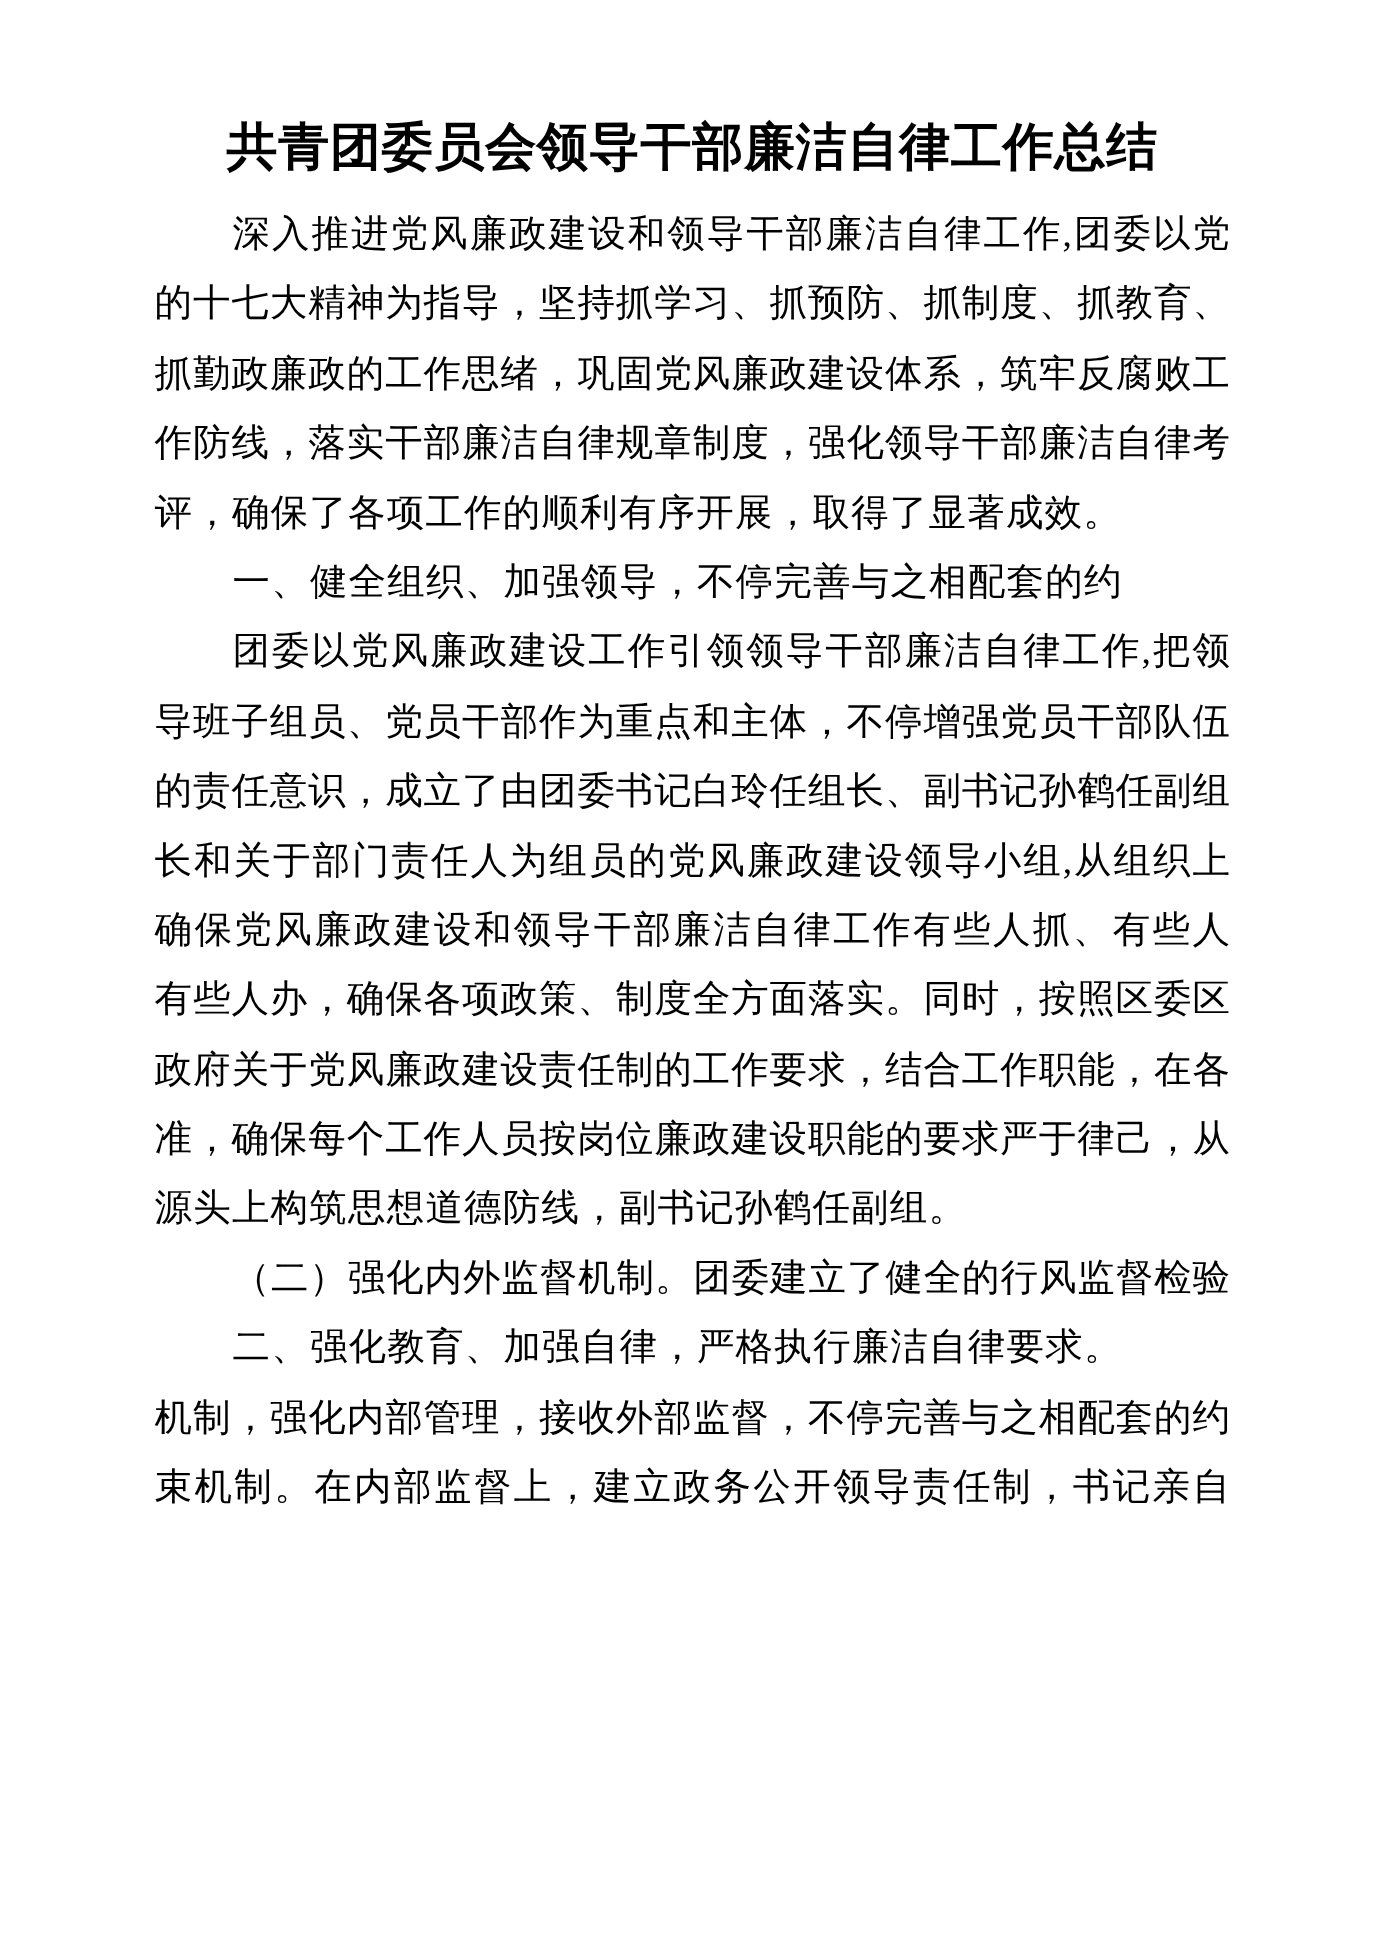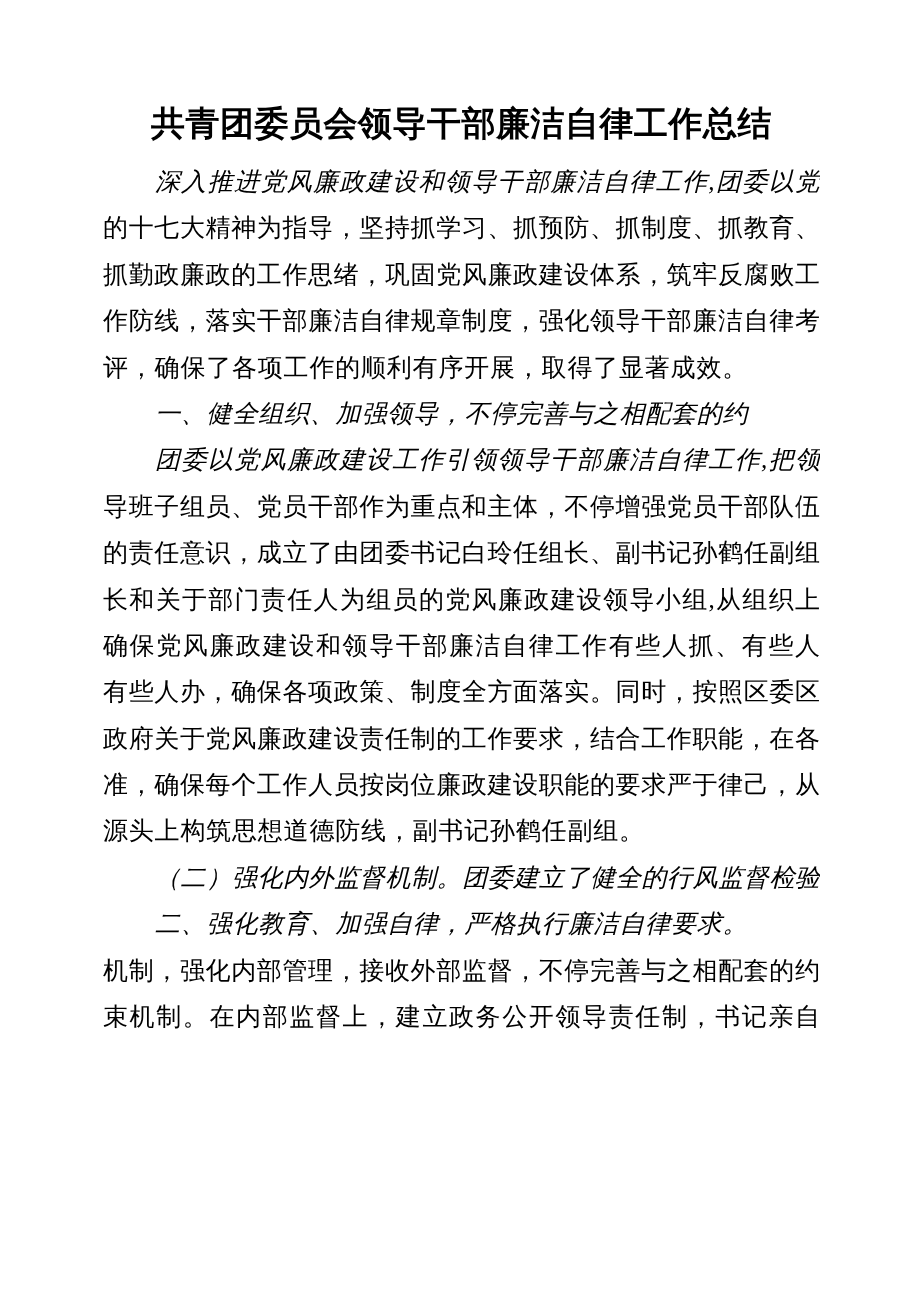--- a/index.html
+++ b/index.html
@@ -10,21 +10,21 @@
   .page {
     position: relative;
     width: 920px;
     height: 1302px;
     background: #ffffff;
     overflow: hidden;
     font-family: "Liberation Serif", "DejaVu Serif", serif;
     color: #000000;
   }
   .doc {
-    padding: 101px 100px 0 103px;
+    padding: 76px 100px 0 103px;
   }
   .doc-title {
     font-size: 34px;
     font-weight: bold;
     line-height: 46px;
     text-align: center;
     letter-spacing: 0.5px;
     white-space: nowrap;
   }
   .lines {
@@ -40,21 +40,20 @@
   }
   .line.justify {
     letter-spacing: 0;
     white-space: normal;
     text-align: justify;
     text-align-last: justify;
     text-justify: inter-character;
   }
   .line.indent {
     text-indent: 52px;
-    font-style: italic;
   }
 </style>
 </head>
 <body>
 
 <div class="page">
   <div class="doc">
     <div class="doc-title">共青团委员会领导干部廉洁自律工作总结</div>
     <div class="lines">
         <div class="line justify indent">深入推进党风廉政建设和领导干部廉洁自律工作,团委以党</div>

